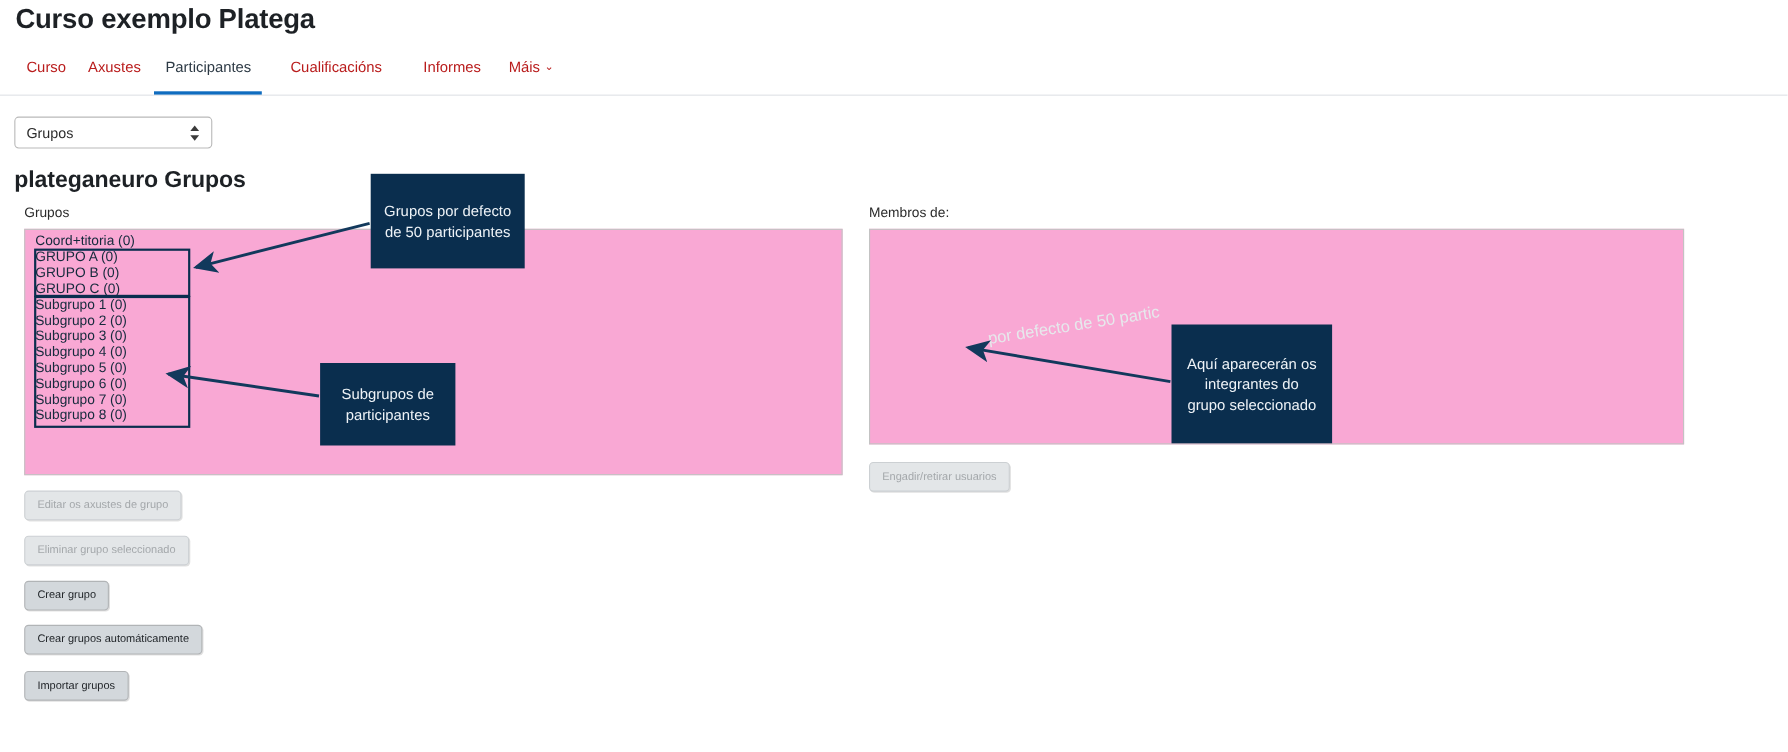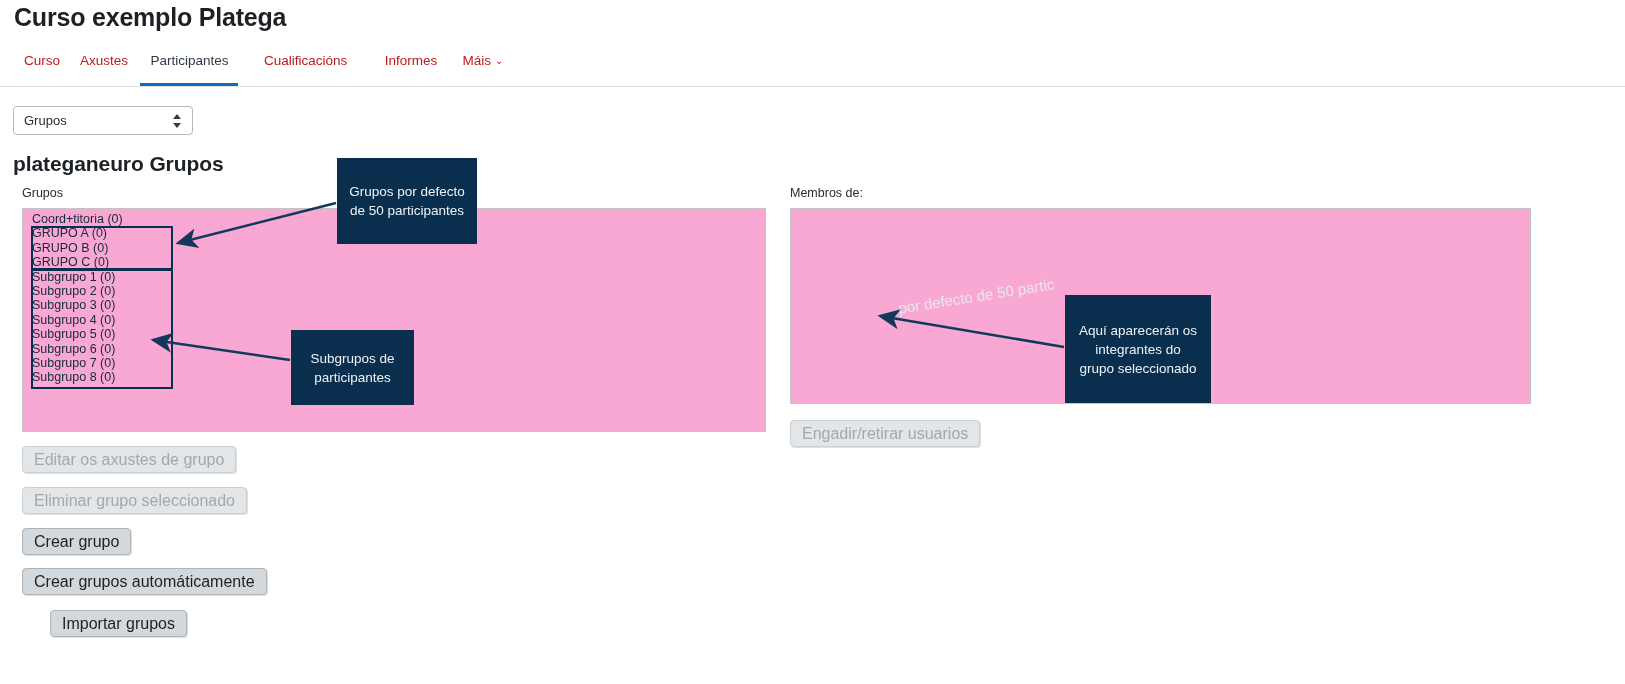--- a/index.html
+++ b/index.html
@@ -148,41 +148,41 @@
   #hl-groups    { left: 31px; top: 226px; width: 142px; height: 44px; }
   #hl-subgroups { left: 31px; top: 269px; width: 142px; height: 120px; }
 
   
   .btn {
     position: absolute;
     border: 1px solid #b1b4b6;
     border-radius: 4px;
     background: #d3d8dc;
     font-family: "Liberation Sans", sans-serif;
-    font-size: 16px;
+    font-size: 10px;
     color: #1d2125;
     padding: 0 11px;
     height: 27px;
     line-height: 25px;
     box-sizing: border-box;
     cursor: pointer;
     white-space: nowrap;
     box-shadow: 1px 1px 0 rgba(0,0,0,0.12);
   }
   .btn.disabled {
     background: #e3e6e8;
     color: #a4a8ab;
     border-color: #ccd0d3;
     cursor: default;
   }
   #btn-edit-settings { left: 22px;  top: 446px; }
   #btn-delete-group  { left: 22px;  top: 487px; }
   #btn-create-group  { left: 22px;  top: 528px; }
   #btn-auto-create   { left: 22px;  top: 568px; }
-  #btn-import        { left: 22px;  top: 610px; margin-left: 28px; }
+  #btn-import        { left: 22px;  top: 610px; }
   #btn-add-remove    { left: 790px; top: 420px; }
 
   
   .callout {
     position: absolute;
     background: #0a2e4e;
     color: #eef3f7;
     border-radius: 0;
     font-size: 13.5px;
     line-height: 19px;

